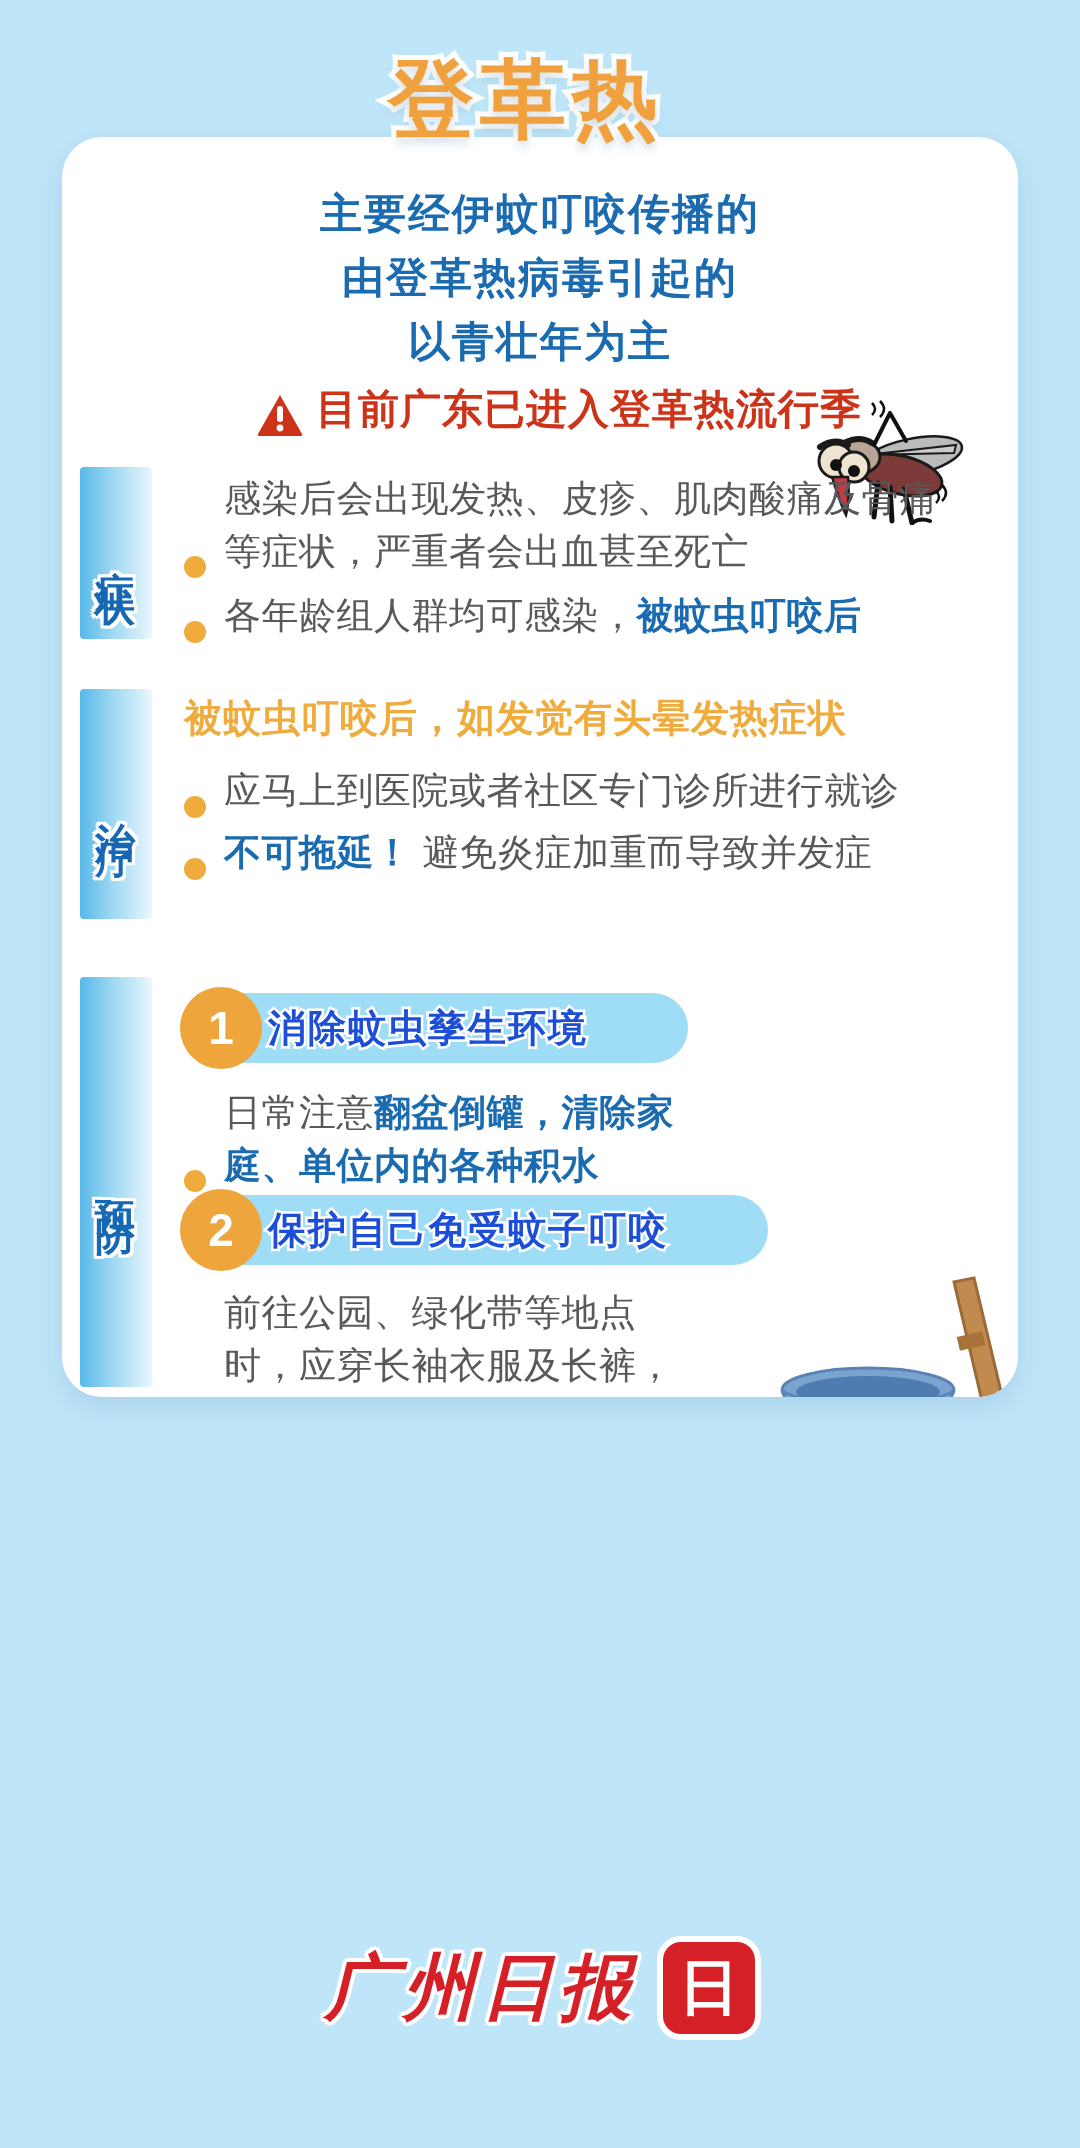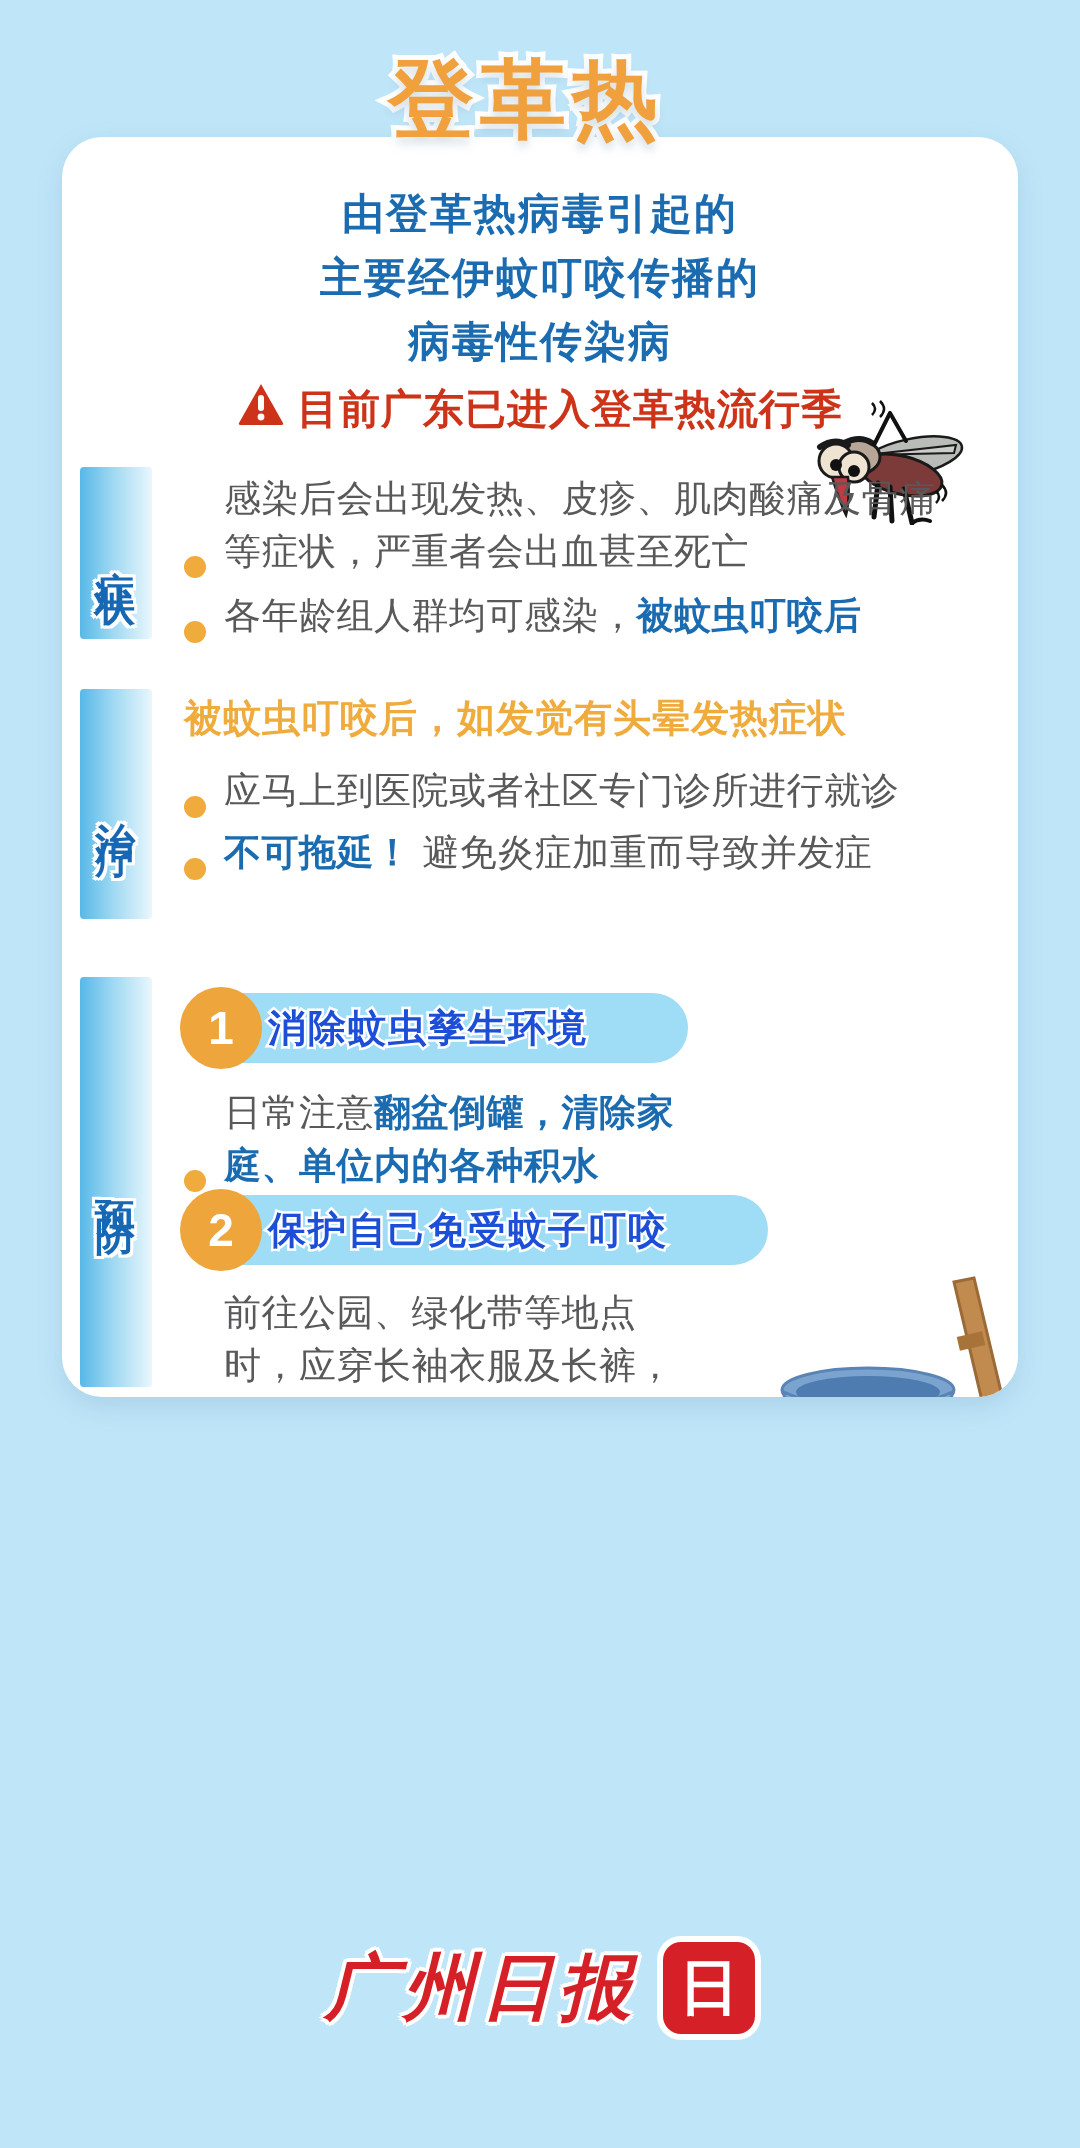--- a/index.html
+++ b/index.html
@@ -36,21 +36,21 @@
   .card-inner{position:absolute;inset:0;overflow:hidden;border-radius:40px;}
 
   
   .intro{
     position:absolute;top:45px;left:0;width:956px;text-align:center;
     color:#1a6bb0;font-size:42px;font-weight:bold;line-height:1.52;letter-spacing:2px;
   }
   .warn{
     position:absolute;top:245px;left:0;width:956px;text-align:center;
     color:#cc3318;font-size:41px;font-weight:bold;letter-spacing:1px;
-    display:flex;align-items:flex-start;justify-content:center;gap:12px;
+    display:flex;align-items:flex-end;justify-content:center;gap:12px;padding-left:19px;
   }
   .warn-tri{display:inline-block;width:48px;height:44px;position:relative;flex:0 0 auto;}
 
   
   .mosquito{position:absolute;top:258px;left:724px;width:200px;height:130px;}
 
   
   .band{
     position:absolute;width:72px;border-radius:4px;
     background:linear-gradient(90deg,#57b8e8 0%,#9ed8f2 45%,#e9f7fd 100%);
@@ -116,23 +116,23 @@
 <div class="poster">
 
   <div class="title-wrap">
     <span class="title">登革热</span>
   </div>
 
   <div class="card">
     <div class="card-inner">
 
       <div class="intro">
+        <div>主要经伊蚊叮咬传播的</div>
         <div>由登革热病毒引起的</div>
-        <div>主要经伊蚊叮咬传播的</div>
-        <div>病毒性传染病</div>
+        <div>以青壮年为主</div>
       </div>
 
       <svg class="mosquito" viewBox="0 0 200 130">
         <ellipse cx="125" cy="62" rx="52" ry="18" fill="#b9bcb9" stroke="#1a1a1a" stroke-width="2.5" transform="rotate(-12 125 62)"></ellipse>
         <path d="M80 60 L170 50 L168 58 Z" fill="#c9ccc9" stroke="#1a1a1a" stroke-width="2"></path>
         <ellipse cx="115" cy="80" rx="42" ry="19" fill="#7c3b39" stroke="#1a1a1a" stroke-width="3" transform="rotate(14 115 80)"></ellipse>
         <ellipse cx="72" cy="62" rx="22" ry="17" fill="#b7a597" stroke="#1a1a1a" stroke-width="3"></ellipse>
         <circle cx="50" cy="66" r="17" fill="#efe4d2" stroke="#1a1a1a" stroke-width="3"></circle>
         <circle cx="68" cy="72" r="15" fill="#efe4d2" stroke="#1a1a1a" stroke-width="3"></circle>
         <circle cx="50" cy="70" r="6" fill="#111"></circle>

